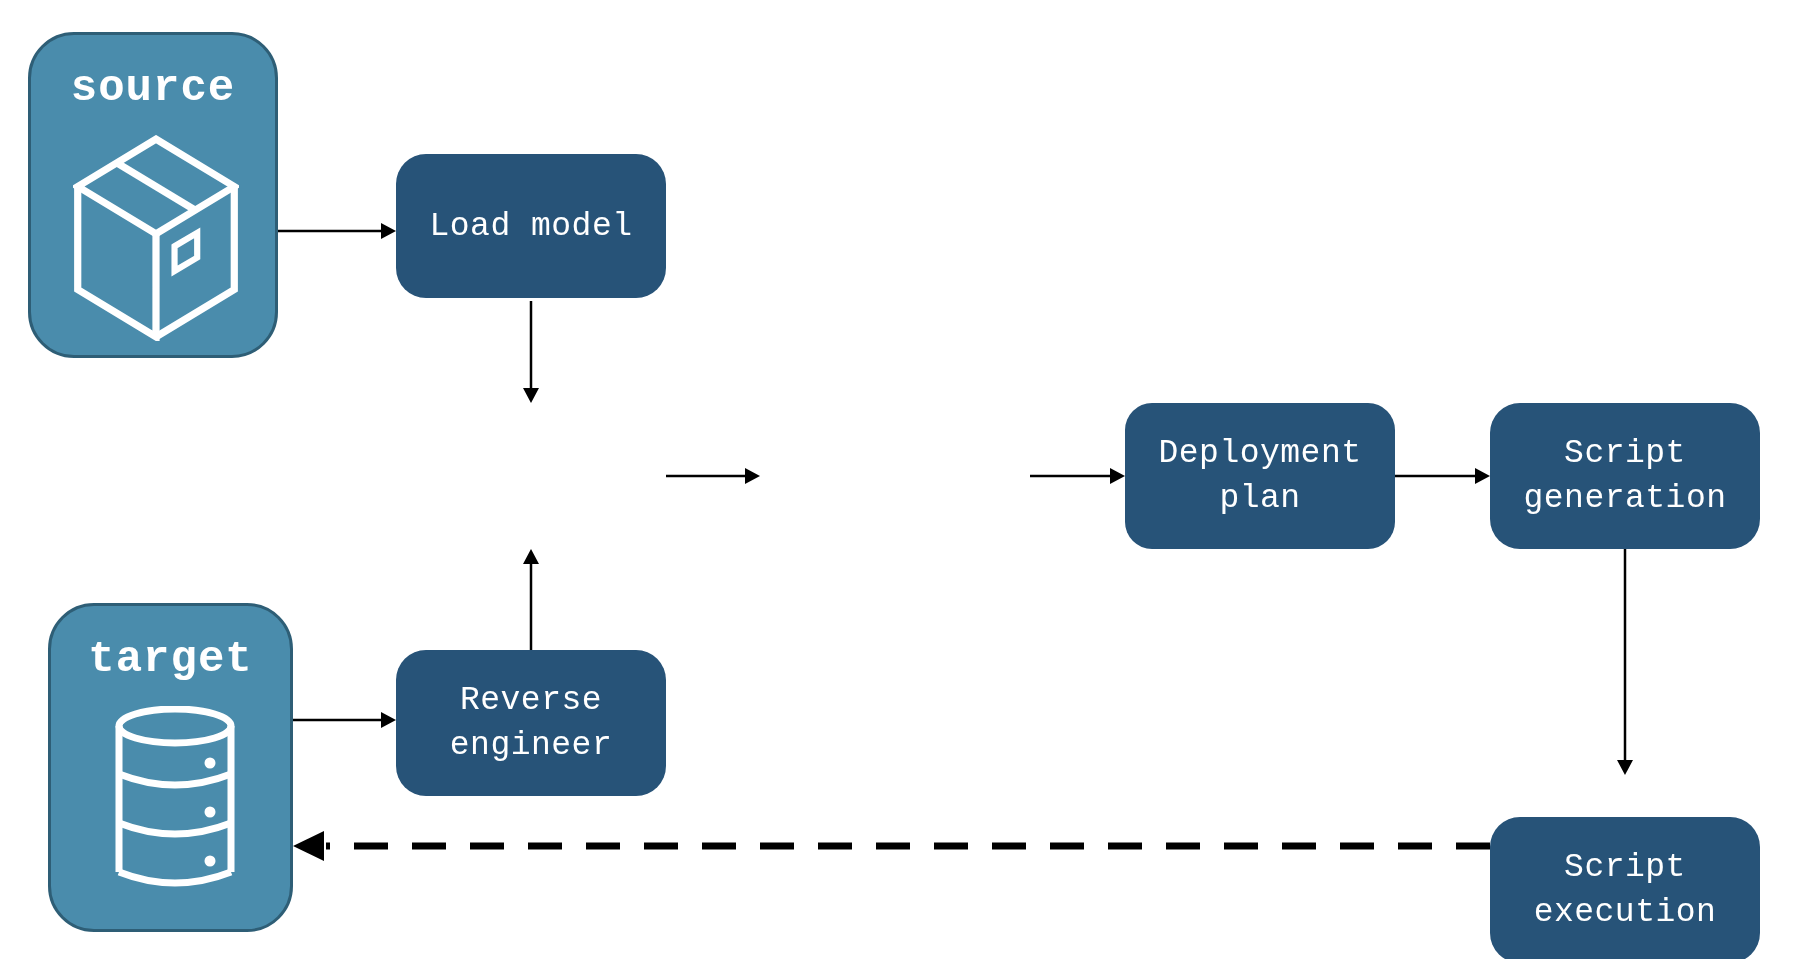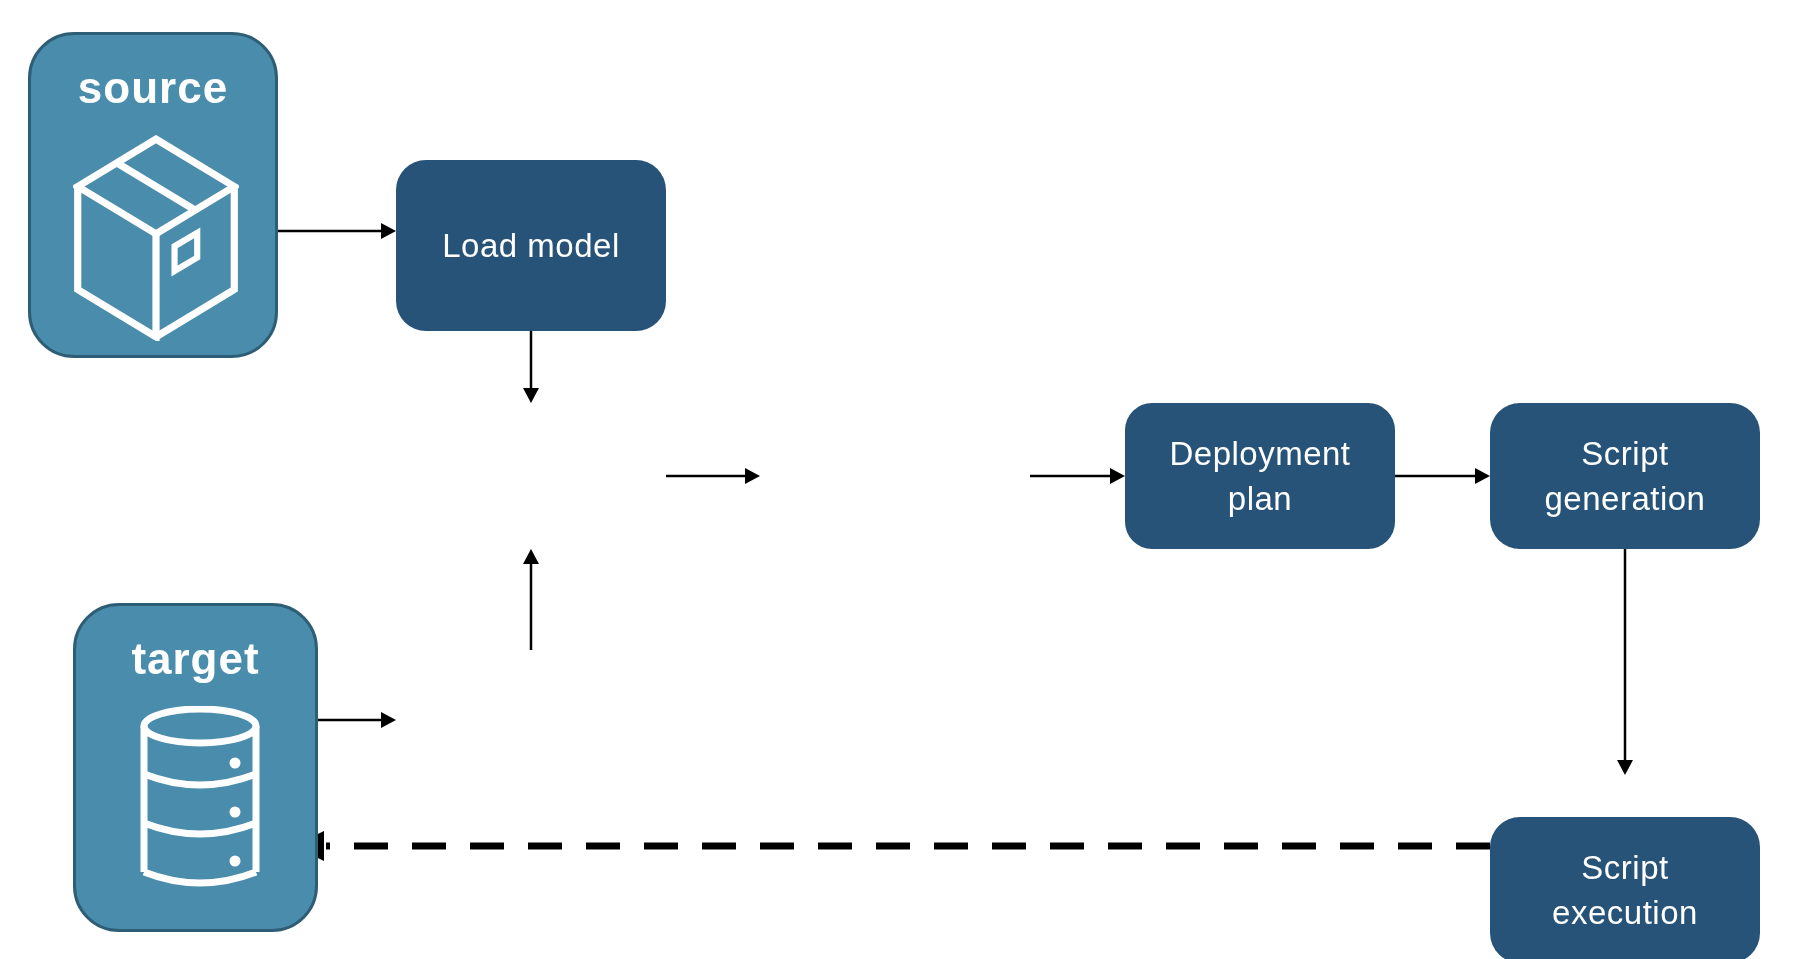--- a/index.html
+++ b/index.html
@@ -2,21 +2,21 @@
 <html><head>
 <meta charset="utf-8">
 <style>
   * { box-sizing: border-box; }
   html, body { margin: 0; padding: 0; background: #ffffff; }
   .canvas {
     position: relative;
     width: 1800px;
     height: 959px;
     background: #ffffff;
-    font-family: Liberation Sans, sans-serif;
+    font-family: Liberation Mono, monospace;
     overflow: hidden;
   }
   .edges { position: absolute; left: 0; top: 0; }
   .container-box {
     position: absolute;
     background: #4A8CAC;
     border: 3px solid #2E5E76;
     border-radius: 46px;
   }
   .container-label {
@@ -98,51 +98,54 @@
       <g fill="none" stroke="#ffffff" stroke-width="7" stroke-miterlimit="10">
         <polygon points="80,4 156,50 80,96 4,50"></polygon>
         <polyline points="4,50 4,150 80,196 80,96"></polyline>
         <polyline points="156,50 156,150 80,196"></polyline>
         <line x1="42" y1="27" x2="118" y2="73"></line>
         <polygon points="98,108 120,95 120,119 98,132" stroke-width="6"></polygon>
       </g>
     </svg>
   </div>
 
-  <div class="container-box" style="left:48px; top:603px; width:245px; height:329px;margin-left:25px;">
+  <div class="container-box" style="left:48px; top:603px; width:245px; height:329px;">
     <div class="container-label">target</div>
     <svg class="icon" style="left:49px; top:100px;" width="150" height="190" viewBox="0 0 150 190">
       <g fill="none" stroke="#ffffff" stroke-width="7">
         <ellipse cx="75" cy="20" rx="56" ry="17"></ellipse>
         <line x1="19" y1="20" x2="19" y2="166"></line>
         <line x1="131" y1="20" x2="131" y2="166"></line>
         <path d="M19,166 Q75,188 131,166"></path>
         <path d="M19,68 Q75,90 131,68"></path>
         <path d="M19,117 Q75,139 131,117"></path>
       </g>
       <g fill="#ffffff" stroke="none">
         <circle cx="110" cy="57" r="5.5"></circle>
         <circle cx="110" cy="106" r="5.5"></circle>
         <circle cx="110" cy="155" r="5.5"></circle>
       </g>
     </svg>
   </div>
 
-  <div class="node" style="left:396px; top:160px; height:171px;">
+  <div class="node" style="left:396px; top:154px; height:144px;">
     <span>Load model</span>
   </div>
 
 
 
   <div class="node" style="left:1125px; top:403px;border-radius:27px;">
     <span>Deployment plan</span>
   </div>
 
   <div class="node" style="left:1490px; top:403px;">
     <span>Script generation</span>
   </div>
 
+  <div class="node" style="left:396px; top:650px;">
+    <span>Reverse engineer</span>
+  </div>
 
   <div class="node" style="left:1490px; top:775px;margin-top:42px;">
     <span>Script execution</span>
   </div>
 
 </div>
 
 </body></html>

